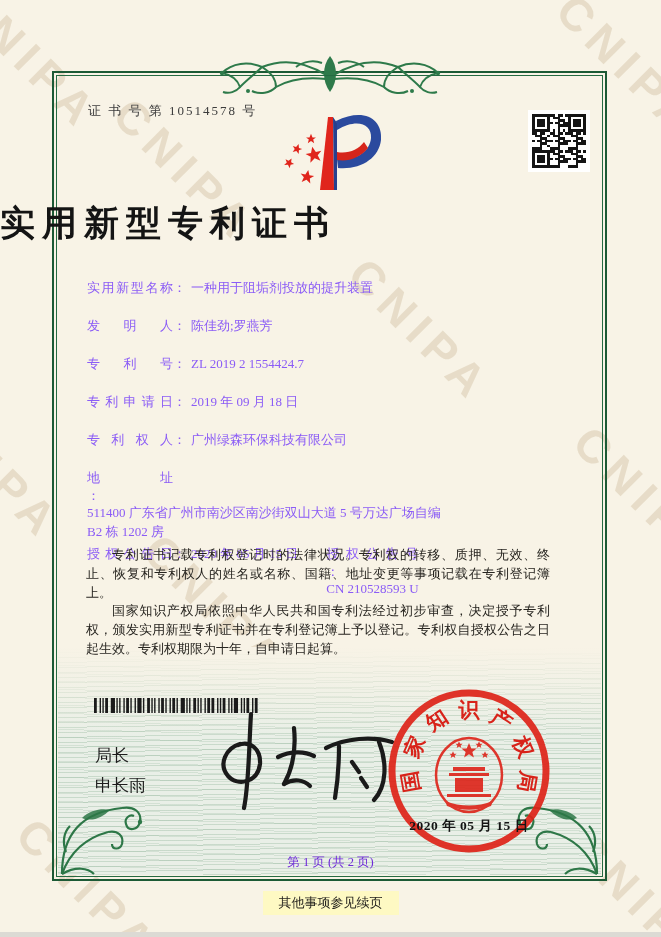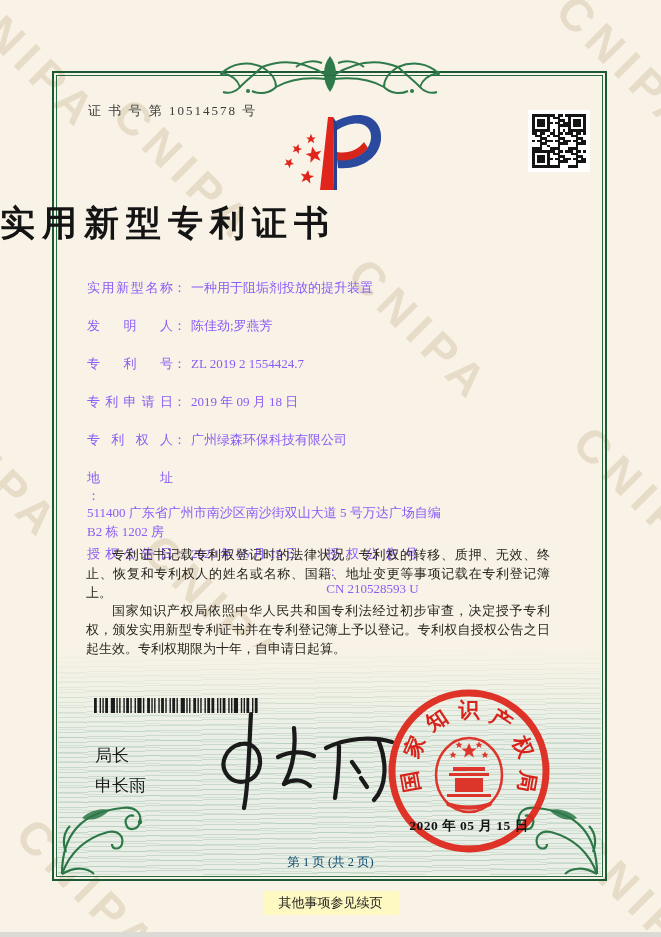--- a/index.html
+++ b/index.html
@@ -74,21 +74,21 @@
     font-family:Liberation Serif, serif;
     font-size:17px;line-height:30px;color:#1d1d1d;font-weight:500;}
   .signature{position:absolute;left:196px;top:702px;width:212px;height:118px;z-index:4;}
   .seal{position:absolute;left:385px;top:689px;width:168px;height:164px;z-index:4;}
   .seal svg{position:absolute;inset:0;}
   #seal-arc text{font-size:21px;font-weight:bold;fill:#d8231a;font-family:"Liberation Serif","DejaVu Serif",serif;}
   .seal-date{
     position:absolute;left:-6px;right:-6px;top:128px;text-align:center;z-index:5;
     font-size:13.5px;font-weight:bold;color:#141414;letter-spacing:0.5px;
   }
-  .page-info{position:absolute;left:0;top:854px;width:100%;text-align:center;z-index:3;font-size:12.5px;color:#0c4a6e;}
+  .page-info{position:absolute;left:0;top:854px;width:100%;text-align:center;z-index:3;font-size:12.5px;color:#6d28d9;}
   .footer-note{position:absolute;left:0;top:891px;width:100%;text-align:center;z-index:3;}
   .footer-note span{display:inline-block;background:#fef9c3;padding:3px 16px;font-size:13px;color:#26241f;}
   .edge-strip{position:absolute;left:0;bottom:0;width:100%;height:5px;background:#dcdad4;z-index:5;}
 </style>
 </head>
 <body>
 
 <div class="page">
 
   <div class="wm" style="left:28px;top:58px">CNIPA</div>

